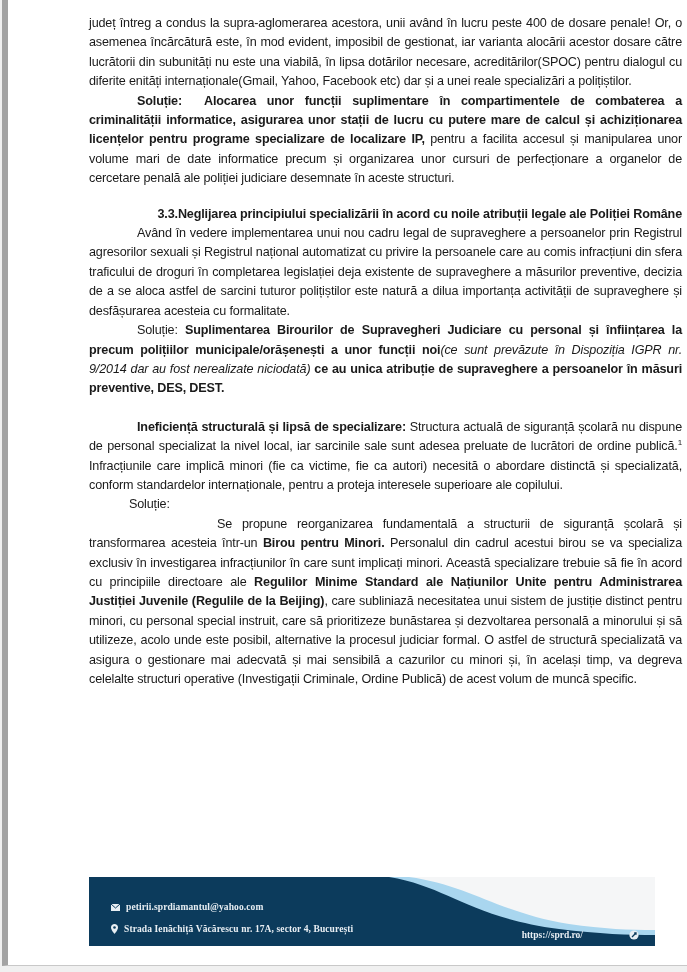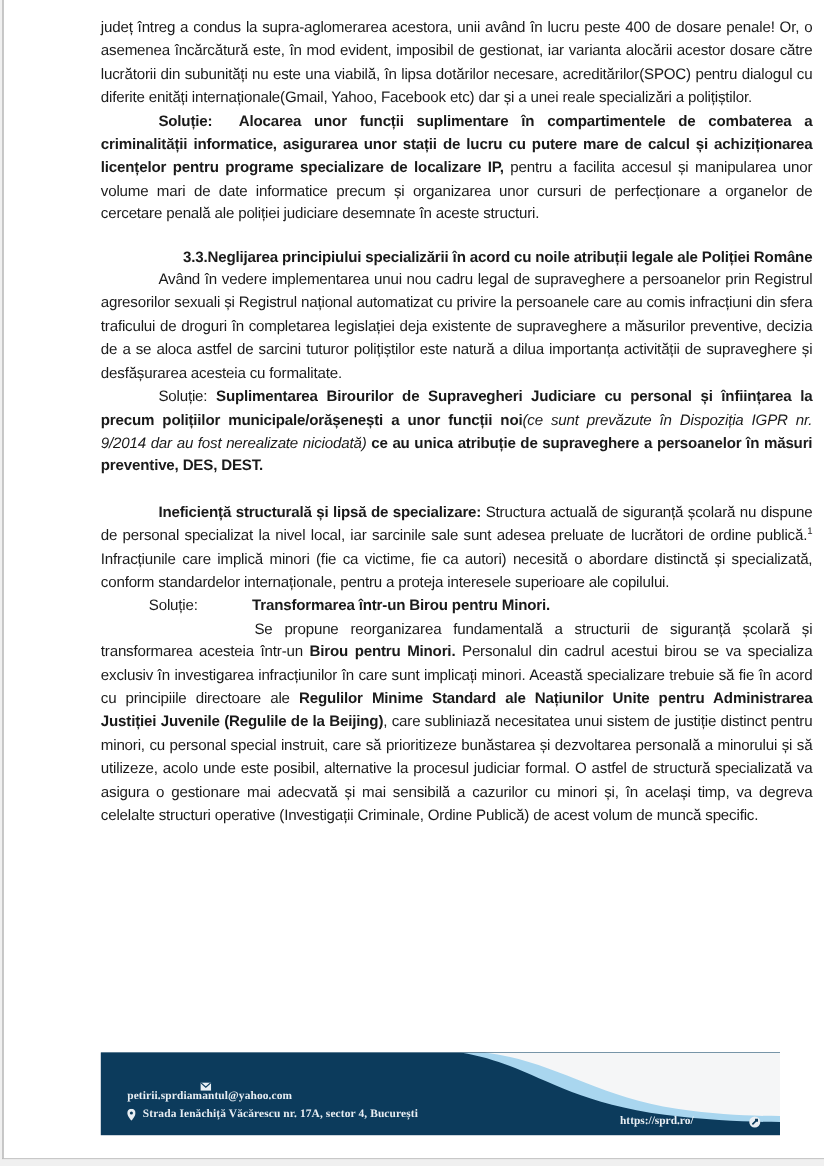--- a/index.html
+++ b/index.html
@@ -5,21 +5,21 @@
   html, body { margin: 0; padding: 0; }
   body {
     width: 687px; height: 972px; overflow: hidden;
     background: #f0f0f0;
     font-family: "Liberation Sans", "DejaVu Sans", sans-serif;
     color: #1a1a1a;
   }
   .page {
     position: absolute; left: 2px; top: 0; width: 685px; height: 966px;
     background: #ffffff;
-    border-left: 1px solid #a3a3a3;
+    border-left: 6px solid #a3a3a3;
     border-bottom: 1px solid #c8c8c8;
     box-sizing: border-box;
   }
   .body-text {
     position: absolute; left: 81px; top: 14px; width: 593px;
     font-size: 12.6px; line-height: 19.4px;
     letter-spacing: -0.15px;
   }
   .body-text p { margin: 0; text-align: justify; }
   .indent { text-indent: 48px; }
@@ -38,21 +38,21 @@
     position: absolute; left: 81px; top: 877px; width: 566px; height: 69px;
     overflow: hidden; background: #0c3b5c;
   }
   .footer-banner svg.wave { position: absolute; left: 0; top: 0; }
   .footer-line {
     position: absolute; left: 22px; display: flex; align-items: center;
     font-family: "Liberation Serif", "DejaVu Serif", serif;
     font-weight: bold; font-size: 9.5px; color: #e8eef3; letter-spacing: 0.1px;
   }
   .footer-line .ic { margin-right: 6px; display: inline-flex; }
-  .footer-email { top: 25px; flex-direction: column; }
+  .footer-email { top: 25px; }
   .footer-address { top: 47px; }
   .footer-url {
     position: absolute; right: 16px; top: 53px; display: flex; align-items: center;
     font-family: "Liberation Serif", "DejaVu Serif", serif;
     font-weight: bold; font-size: 9.5px; color: #e8eef3; gap: 40px;
   }
   .footer-url .ic { margin-left: 6px; display: inline-flex; }
 </style>
 </head>
 <body>
@@ -70,21 +70,20 @@
 
     <p class="indent"><span>Soluție: </span><b>Suplimentarea Birourilor de Supravegheri Judiciare cu personal și înființarea la precum polițiilor municipale/orășenești a unor funcții noi</b><i>(ce sunt prevăzute în Dispoziția IGPR nr. 9/2014 dar au fost nerealizate niciodată)</i><b> ce au unica atribuție de supraveghere a persoanelor în măsuri preventive, DES, DEST.</b></p>
 
     <div class="gap"></div>
 
 
     <p class="indent"><b>Ineficiență structurală și lipsă de specializare:</b><span> Structura actuală de siguranță școlară nu dispune de personal specializat la nivel local, iar sarcinile sale sunt adesea preluate de lucrători de ordine publică.</span><span class="sup">1</span><span> Infracțiunile care implică minori (fie ca victime, fie ca autori) necesită o abordare distinctă și specializată, conform standardelor internaționale, pentru a proteja interesele superioare ale copilului.</span></p>
 
     <div class="sol-row">
       <span class="sol-label">Soluție:</span>
-      <b>Transformarea într-un Birou pentru Minori.</b>
     </div>
 
     <p style="text-indent:128px"><span>Se propune reorganizarea fundamentală a structurii de siguranță școlară și transformarea acesteia într-un </span><b>Birou pentru Minori.</b><span> Personalul din cadrul acestui birou se va specializa exclusiv în investigarea infracțiunilor în care sunt implicați minori. Această specializare trebuie să fie în acord cu principiile directoare ale </span><b>Regulilor Minime Standard ale Națiunilor Unite pentru Administrarea Justiției Juvenile (Regulile de la Beijing)</b><span>, care subliniază necesitatea unui sistem de justiție distinct pentru minori, cu personal special instruit, care să prioritizeze bunăstarea și dezvoltarea personală a minorului și să utilizeze, acolo unde este posibil, alternative la procesul judiciar formal. O astfel de structură specializată va asigura o gestionare mai adecvată și mai sensibilă a cazurilor cu minori și, în același timp, va degreva celelalte structuri operative (Investigații Criminale, Ordine Publică) de acest volum de muncă specific.</span></p>
   </div>
 
   <div class="footer-banner">
     <svg class="wave" width="566" height="69" viewBox="0 0 566 69">
       <rect x="0" y="0" width="566" height="69" fill="#0c3b5c"></rect>
       <path d="M300 0 C 360 10, 380 40, 470 52 C 510 57, 540 58, 566 58 L566 0 Z" fill="#a9d6ef"></path>
       <path d="M320 0 C 380 8, 410 36, 480 47 C 515 52, 540 53, 566 53 L566 0 Z" fill="#f5f6f7"></path>

